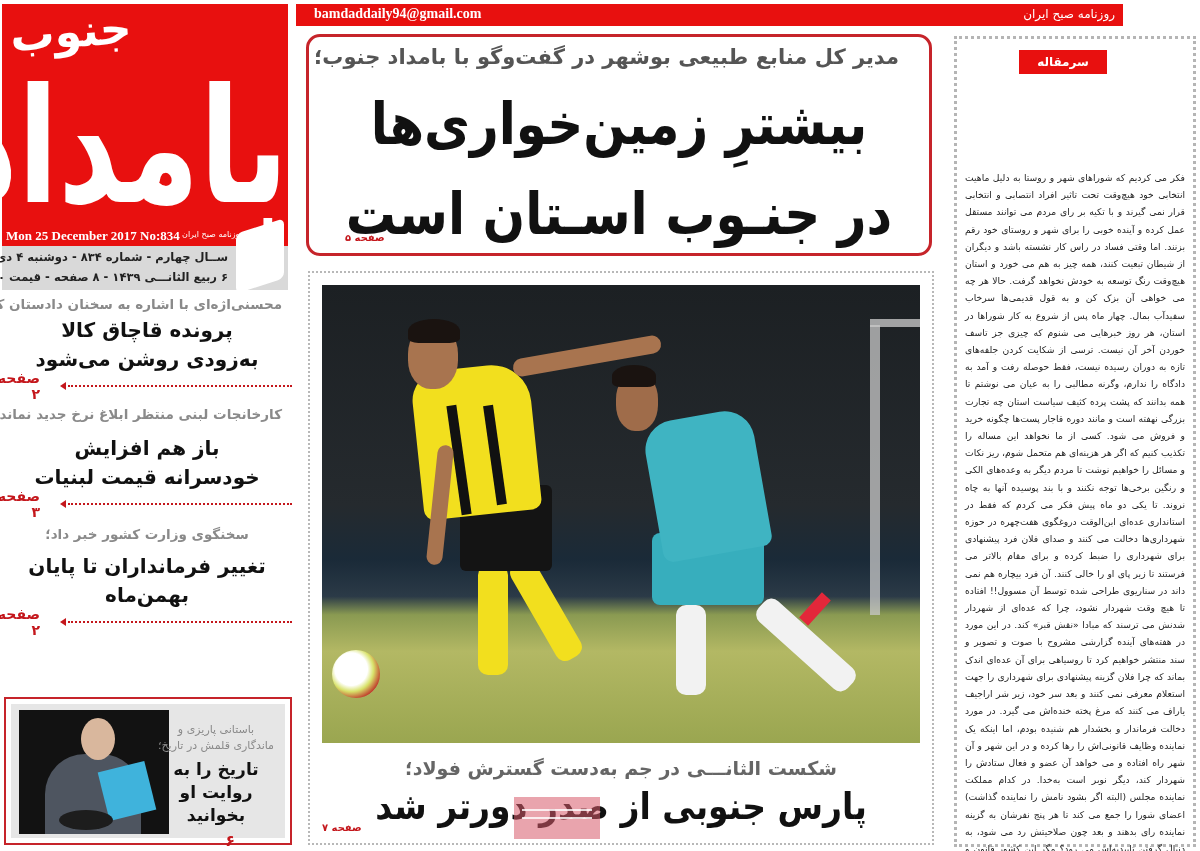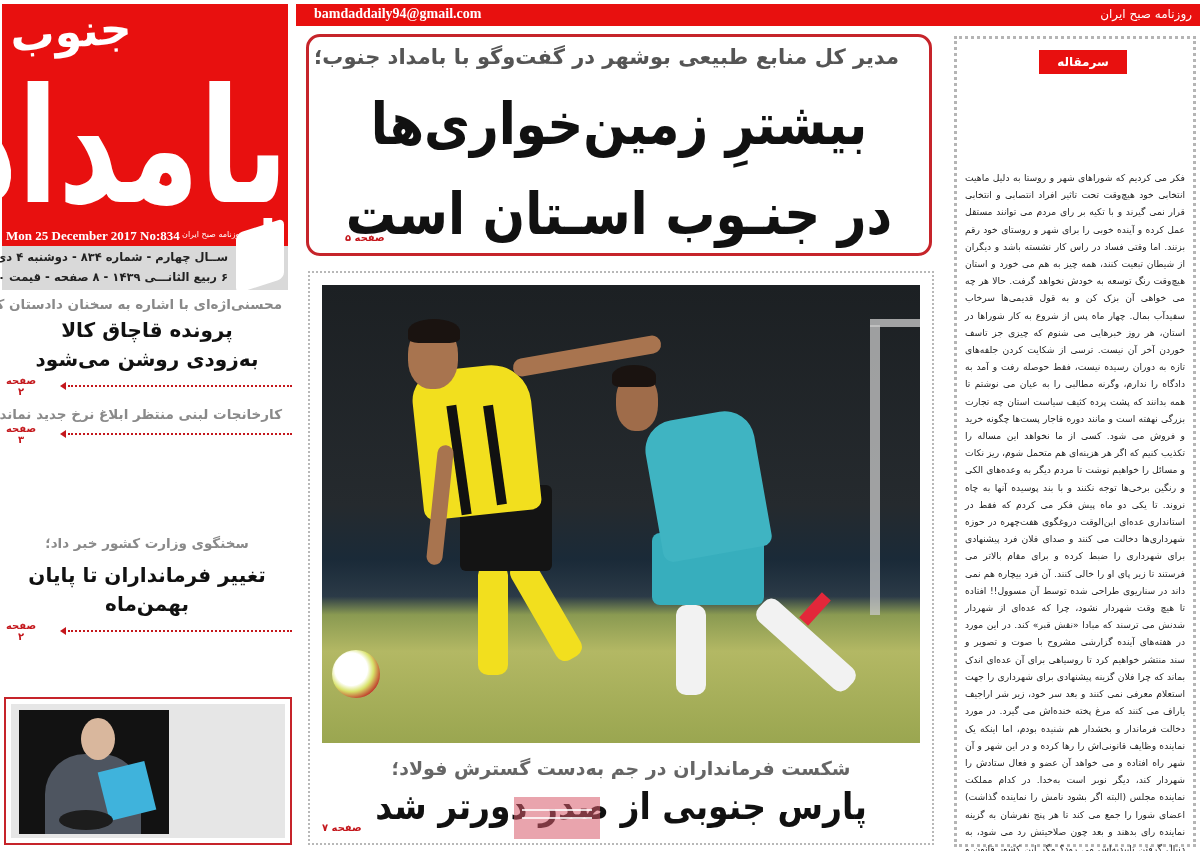--- a/index.html
+++ b/index.html
@@ -18,38 +18,38 @@
   .masthead-sub .line2 { top: 24px; }
   .logo-corner { position: absolute; left: 236px; top: 226px; width: 48px; height: 60px; background: #fff; transform: skewY(-18deg); border-radius: 6px; }
 
   
   .left-col { position: absolute; left: 2px; top: 296px; width: 290px; }
   .news-block { position: relative; direction: rtl; text-align: center; }
   .news-block .kicker { font-size: 13.5px; color: #8a8a8a; font-weight: bold; text-align: right; padding-right: 10px; white-space: nowrap; }
   .news-block .kicker.center { text-align: center; padding-right: 0; }
   .news-block .headline { font-size: 20px; font-weight: bold; color: #111; line-height: 1.45; margin-top: 4px; }
   .news-block .page-ref { display: flex; align-items: center; direction: ltr; margin-top: 6px; height: 12px; }
-  .news-block .page-ref .label { font-size: 10px; color: #c4171c; font-weight: bold; direction: rtl; width: 42px; text-align: center; padding-right: 4px; }
+  .news-block .page-ref .label { font-size: 14px; color: #c4171c; font-weight: bold; direction: rtl; width: 42px; text-align: right; padding-right: 4px; }
   .news-block .page-ref .arrow { width: 0; height: 0; border-top: 4px solid transparent; border-bottom: 4px solid transparent; border-right: 6px solid #c4171c; margin-left: 16px; }
   .news-block .page-ref .dots { flex: 1; border-top: 2px dotted #c4171c; margin-left: 2px; }
 
   .feature-box { position: absolute; left: 4px; top: 697px; width: 288px; height: 148px; border: 2px solid #c6242a; background: #fff; padding: 5px; }
   .feature-inner { position: relative; width: 100%; height: 100%; background: #e6e6e6; }
   .feature-photo { position: absolute; left: 8px; top: 6px; width: 150px; height: 124px; background: #121212; overflow: hidden; }
   .feature-photo .coat { position: absolute; left: 26px; top: 44px; width: 96px; height: 86px; background: #4e5560; border-radius: 40px 40px 0 0; }
   .feature-photo .head { position: absolute; left: 62px; top: 8px; width: 34px; height: 42px; background: #d9b79d; border-radius: 50%; }
   .feature-photo .book { position: absolute; left: 84px; top: 56px; width: 48px; height: 50px; background: #3fb3dc; transform: rotate(-14deg); }
   .feature-photo .hat { position: absolute; left: 40px; top: 100px; width: 54px; height: 20px; background: #1d1d1d; border-radius: 50%; }
   .feature-text { position: absolute; right: 10px; top: 18px; width: 118px; direction: rtl; text-align: center; }
   .feature-text .kicker { font-size: 11px; color: #8a8a8a; line-height: 1.45; }
   .feature-text .headline { font-size: 17px; font-weight: bold; color: #111; line-height: 1.35; margin-top: 4px; }
   .feature-text .page-num { font-size: 16px; color: #c4171c; font-weight: bold; margin-top: 4px; padding-right: 40px; text-align: right; }
 
   
-  .top-bar { position: absolute; left: 296px; top: 4px; width: 904px; height: 22px; background: #e8100f; }
+  .top-bar { position: absolute; left: 296px; top: 4px; width: 827px; height: 22px; background: #e8100f; }
   .top-bar .email { position: absolute; left: 18px; top: 2px; font-family: "Liberation Serif", serif; font-weight: bold; font-size: 14px; color: #fff; }
   .top-bar .tagline { position: absolute; right: 8px; top: 3px; font-size: 12px; color: #fff; direction: rtl; letter-spacing: 5px; }
 
   
   .main-box { position: absolute; left: 306px; top: 34px; width: 626px; height: 222px; border: 3px solid #c6242a; border-radius: 14px; background: #fff; }
   .main-box .kicker { position: absolute; top: 8px; right: 30px; direction: rtl; font-size: 21px; font-weight: bold; color: #555; white-space: nowrap; }
   .main-box .headline { position: absolute; top: 44px; left: 0; width: 100%; direction: rtl; text-align: center; font-size: 50px; font-weight: bold; color: #111; line-height: 1.55; transform: scaleY(1.15); transform-origin: top; letter-spacing: -1px; }
   .main-box .page-ref { position: absolute; left: 36px; bottom: 10px; font-size: 10px; color: #c4171c; font-weight: bold; direction: rtl; }
 
   
@@ -76,21 +76,21 @@
   .player-blue .band { position: absolute; left: 476px; top: 318px; width: 34px; height: 12px; background: #e3273a; transform: rotate(-48deg); }
   .ball { position: absolute; left: 10px; top: 365px; width: 48px; height: 48px; border-radius: 50%; background: radial-gradient(circle at 40% 40%, #ffffff 0%, #ffffff 40%, #d8e26a 55%, #c0392b 75%, #ffffff 80%); }
   .photo-story .kicker { position: absolute; top: 484px; left: 0; width: 100%; direction: rtl; text-align: center; font-size: 19px; font-weight: bold; color: #666; }
   .photo-story .headline { position: absolute; top: 514px; left: 0; width: 100%; direction: rtl; text-align: center; font-size: 33px; font-weight: bold; color: #111; transform: scaleY(1.1); }
   .photo-story .page-ref { position: absolute; left: 12px; bottom: 10px; direction: rtl; font-size: 10px; font-weight: bold; color: #c4171c; margin-top: 8px; }
   .watermark { position: absolute; left: 204px; top: 524px; width: 86px; height: 42px; background: rgba(215,90,105,0.55); }
   .watermark .wm-lines { position: absolute; left: 8px; top: 12px; width: 70px; height: 10px; border-top: 2px solid rgba(255,255,255,0.8); border-bottom: 2px solid rgba(255,255,255,0.8); }
 
   
   .editorial { position: absolute; left: 954px; top: 36px; width: 242px; height: 811px; border: 3px dotted #b5b5b5; background: #fff; }
-  .editorial .section-badge { position: absolute; left: 82px; top: 11px; width: 88px; height: 24px; background: #e8100f; color: #fff; font-weight: bold; font-size: 12px; text-align: center; line-height: 24px; direction: rtl; }
+  .editorial .section-badge { position: absolute; left: 62px; top: 11px; width: 88px; height: 24px; background: #e8100f; color: #fff; font-weight: bold; font-size: 12px; text-align: center; line-height: 24px; direction: rtl; }
   .editorial .title { position: absolute; top: 46px; left: 0; width: 100%; direction: rtl; text-align: center; font-size: 18px; font-weight: bold; color: #111; line-height: 1.45; }
   .editorial .author { position: absolute; top: 106px; left: 0; width: 100%; text-align: center; direction: rtl; }
   .editorial .author span { display: inline-block; font-size: 10px; font-weight: bold; color: #222; padding: 0 6px; border-right: 3px solid #e8100f; border-left: 3px solid #e8100f; }
   .editorial .body { position: absolute; top: 130px; left: 8px; width: 220px; direction: rtl; text-align: justify; font-size: 9.2px; line-height: 17.2px; color: #222; }
 </style>
 </head>
 <body>
 
 <div class="masthead">
   <div class="logo-south">جنوب</div>
@@ -138,64 +138,70 @@
       <div class="leg1"></div>
         <div class="leg2"></div>
         <div class="band"></div>
       <div class="shorts"></div>
       <div class="torso"></div>
       <div class="head"></div>
         <div class="hair"></div>
     </div>
     <div class="ball"></div>
   </div>
-  <div class="kicker">شکست فرمانداران در جم به‌دست گسترش فولاد؛</div>
+  <div class="kicker">شکست الثانـــی در جم به‌دست گسترش فولاد؛</div>
   <div class="headline">پارس جنوبی از صدر دورتر شد</div>
   <div class="watermark">
       <div class="wm-lines"></div>
     </div>
   <div class="page-ref">صفحه ۷</div>
 </div>
 
 <div class="left-col">
   <div class="news-block" style="height:104px;">
     <div class="kicker">محسنی‌اژه‌ای با اشاره به سخنان دادستان کشور؛</div>
     <div class="headline" style="padding:0 30px;">پرونده قاچاق کالا به‌زودی روشن می‌شود</div>
     <div class="page-ref">
       <span class="label">صفحه ۲</span>
       <span class="arrow"></span>
       <span class="dots"></span>
     </div>
   </div>
   <div class="news-block" style="height:116px; margin-top:6px;">
     <div class="kicker">کارخانجات لبنی منتظر ابلاغ نرخ جدید نماندند؛</div>
+    <div class="headline" style="padding:0 30px; margin-top:12px;">باز هم افزایش خودسرانه قیمت لبنیات</div>
     <div class="page-ref">
       <span class="label">صفحه ۳</span>
       <span class="arrow"></span>
       <span class="dots"></span>
     </div>
   </div>
-  <div class="news-block" style="height:84px; margin-top:13px;">
+  <div class="news-block" style="height:84px; margin-top:4px;">
     <div class="kicker center">سخنگوی وزارت کشور خبر داد؛</div>
     <div class="headline" style="margin-top:10px;">تغییر فرمانداران تا پایان بهمن‌ماه</div>
     <div class="page-ref">
       <span class="label">صفحه ۲</span>
       <span class="arrow"></span>
       <span class="dots"></span>
     </div>
   </div>
 </div>
 
 <div class="feature-box">
   <div class="feature-inner">
     <div class="feature-photo">
       <div class="coat"></div>
         <div class="head"></div>
         <div class="book"></div>
         <div class="hat"></div>
     </div>
+    <div class="feature-text">
+      <div class="kicker">باستانی پاریزی و ماندگاری قلمش در تاریخ؛</div>
+      <div class="headline">تاریخ را به روایت او بخوانید</div>
+      <div class="page-num">۶</div>
+    </div>
   </div>
 </div>
 
 <div class="editorial">
   <div class="section-badge">سرمقاله</div>
   <div class="body">فکر می کردیم که شوراهای شهر و روستا به دلیل ماهیت انتخابی خود هیچ‌وقت تحت تاثیر افراد انتصابی و انتخابی قرار نمی گیرند و با تکیه بر رای مردم می توانند مستقل عمل کرده و آینده خوبی را برای شهر و روستای خود رقم بزنند. اما وقتی فساد در راس کار نشسته باشد و دیگران از شیطان تبعیت کنند، همه چیز به هم می خورد و استان هیچ‌وقت رنگ توسعه به خودش نخواهد گرفت. حالا هر چه می خواهی آن بزک کن و به قول قدیمی‌ها سرخاب سفیدآب بمال. چهار ماه پس از شروع به کار شوراها در استان، هر روز خبرهایی می شنوم که چیزی جز تاسف خوردن آخر آن نیست. ترسی از شکایت کردن جلفه‌های تازه به دوران رسیده نیست، فقط حوصله رفت و آمد به دادگاه را ندارم، وگرنه مطالبی را به عیان می نوشتم تا همه بدانند که پشت پرده کثیف سیاست استان چه تجارت بزرگی نهفته است و مانند دوره قاجار پست‌ها چگونه خرید و فروش می شود. کسی از ما نخواهد این مساله را تکذیب کنیم که اگر هر هزینه‌ای هم متحمل شوم، ریز نکات و مسائل را خواهیم نوشت تا مردم دیگر به وعده‌های الکی و رنگین برخی‌ها توجه نکنند و با بند پوسیده آنها به چاه نروند. تا یکی دو ماه پیش فکر می کردم که فقط در استانداری عده‌ای ابن‌الوقت دروغگوی هفت‌چهره در حوزه شهرداری‌ها دخالت می کنند و صدای فلان فرد پیشنهادی برای شهرداری را ضبط کرده و برای مقام بالاتر می فرستند تا زیر پای او را خالی کنند. آن فرد بیچاره هم نمی داند در سناریوی طراحی شده توسط آن مسوول!! افتاده تا هیچ وقت شهردار نشود، چرا که عده‌ای از شهردار شدنش می ترسند که مبادا «نقش قبر» کند. در این مورد در هفته‌های آینده گزارشی مشروح با صوت و تصویر و سند منتشر خواهیم کرد تا روسیاهی برای آن عده‌ای اندک بماند که چرا فلان گزینه پیشنهادی برای شهرداری را جهت استعلام معرفی نمی کنند و بعد سر خود، زیر شر اراجیف یاراف می کنند که مرغ پخته خنده‌اش می گیرد. در مورد دخالت فرماندار و بخشدار هم شنیده بودم، اما اینکه یک نماینده وظایف قانونی‌اش را رها کرده و در این شهر و آن شهر راه افتاده و می خواهد آن عضو و فعال ستادش را شهردار کند، دیگر نوبر است به‌خدا. در کدام مملکت نماینده مجلس (البته اگر بشود نامش را نماینده گذاشت) اعضای شورا را جمع می کند تا هر پنج نفرشان به گزینه نماینده رای بدهند و بعد چون صلاحیتش رد می شود، به دنبال گرفتن تاییدیه‌اش می رود؟ مگر این کشور قانون و صاحب ندارد یا اعضای شوراها خودشان قوه تصمیم‌گیری ندارند؟ اگر این نماینده دست از دخالت‌هایش برندارد، ناچاریم در همین ستون در روزهای آینده به‌شکل مستند مواردی را افشاگری کنیم و بعد از ما گلایه نکند.</div>
 </div>
 
 </body></html>

